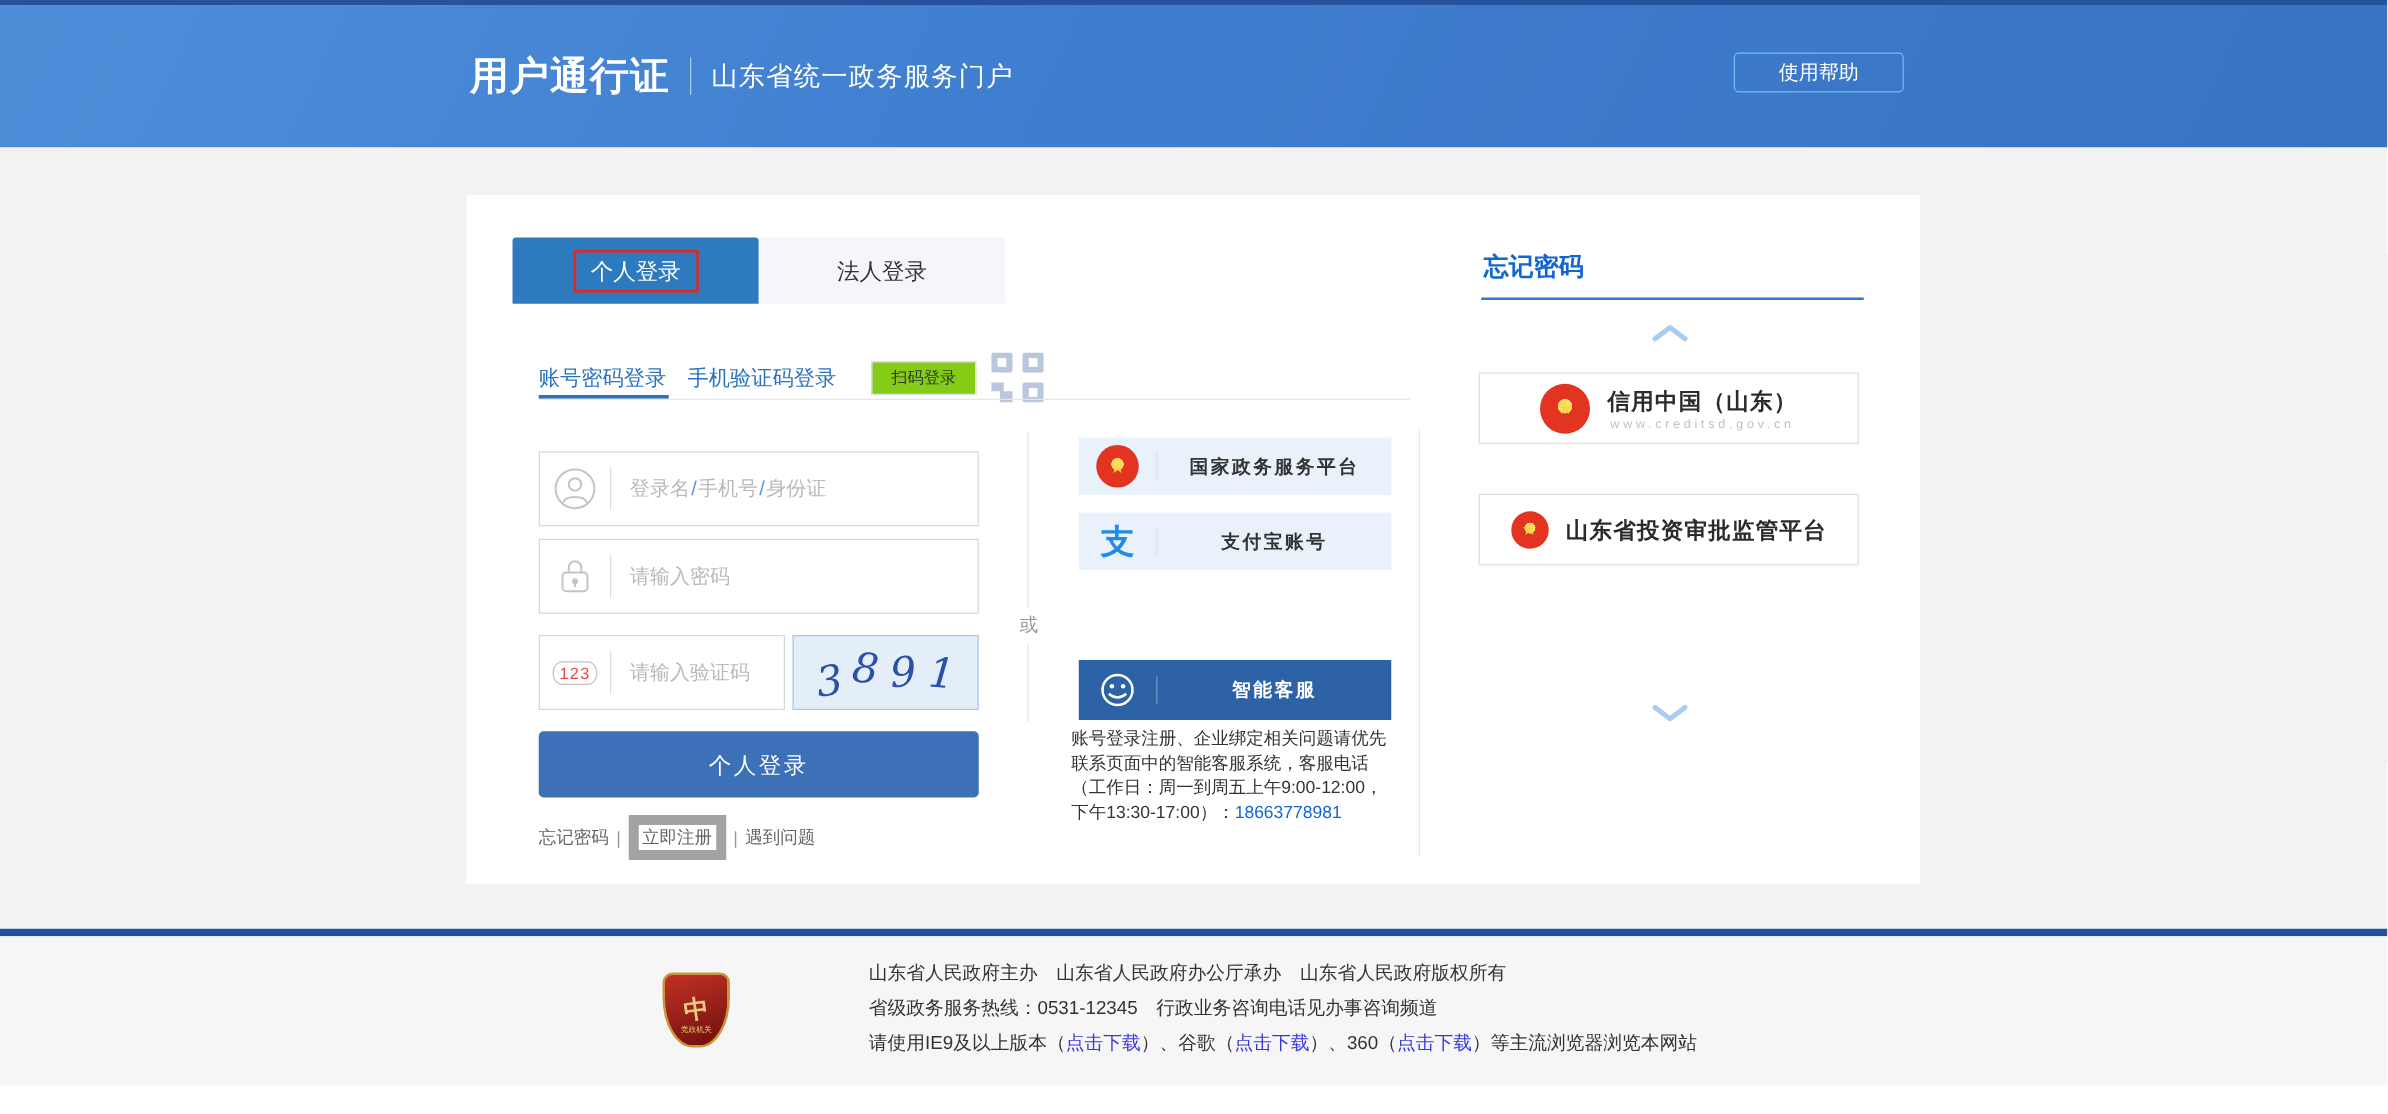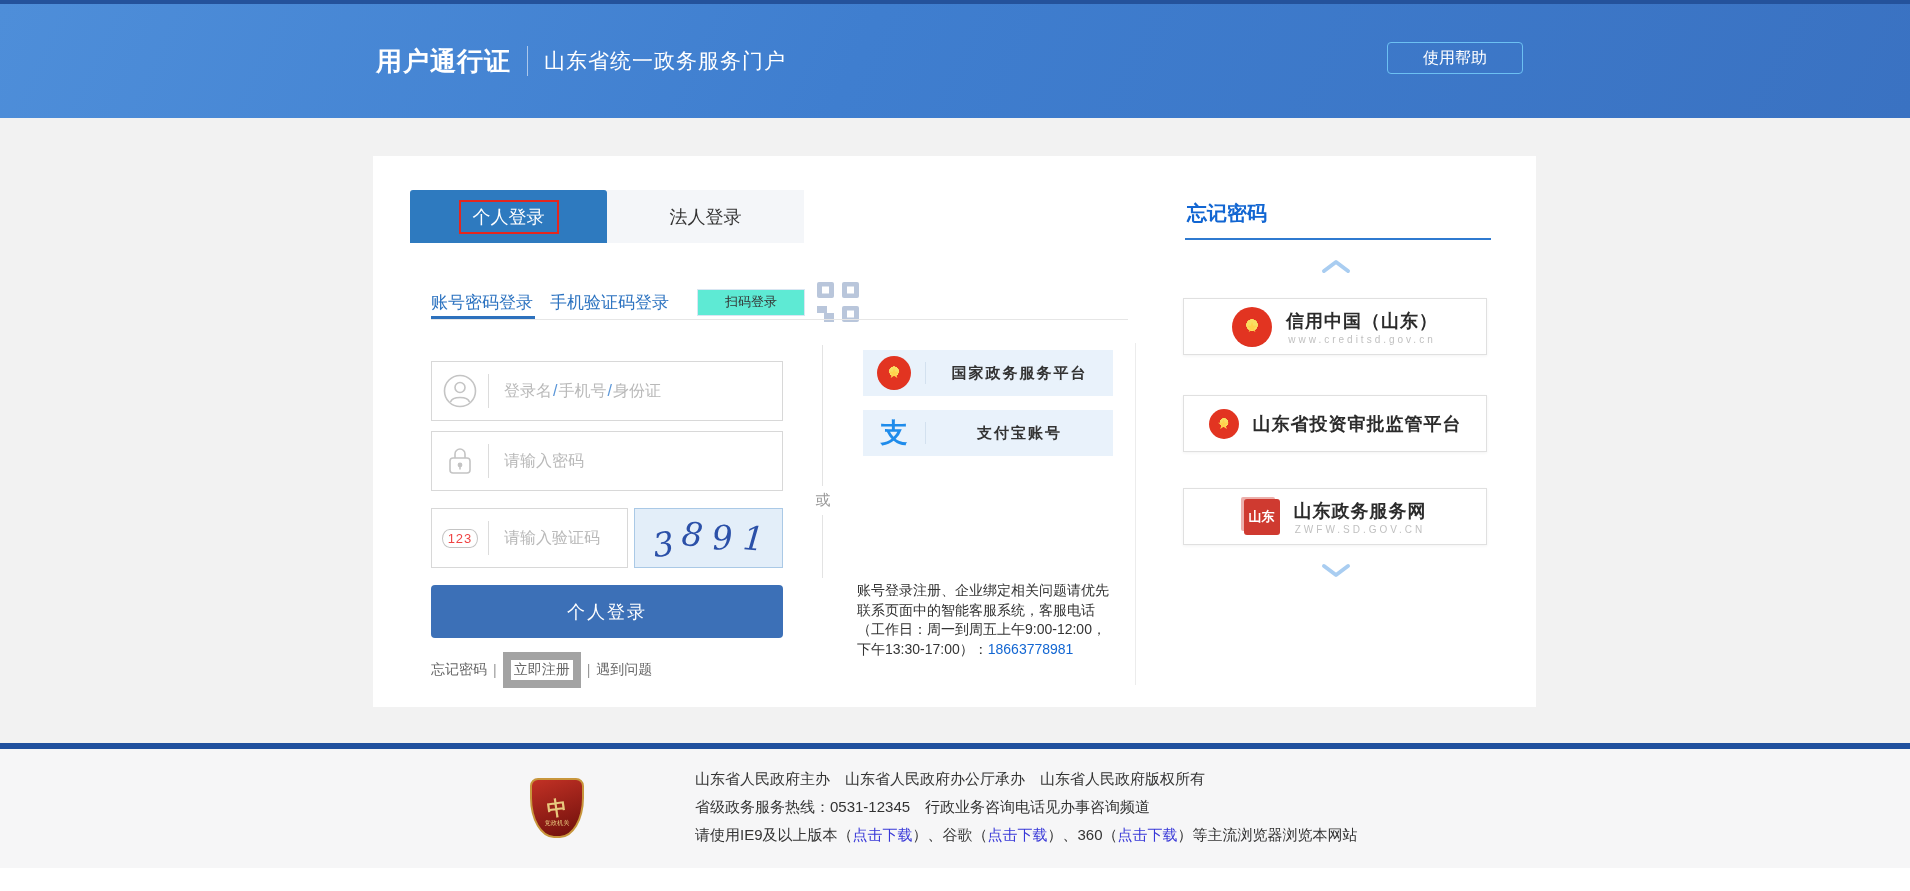--- a/index.html
+++ b/index.html
@@ -5,21 +5,21 @@
   * { margin:0; padding:0; box-sizing:border-box; }
   html,body { background:#fff; }
   body { font-family:"Liberation Sans","DejaVu Sans",sans-serif; }
   #page { position:relative; width:1910px; height:891px; background:#fff; overflow:hidden; }
 
   
   .top-strip { position:absolute; left:0; top:0; width:100%; height:4px; background:#24529b; }
   .header { position:absolute; left:0; top:4px; width:100%; height:114px;
             background:linear-gradient(115deg,#4e8ed9 0%,#3f7ecf 45%,#3a72c2 100%); }
   .brand { position:absolute; left:376px; top:0; height:114px; display:flex; align-items:center; gap:16px; color:#fff; }
-  .brand-title { font-size:26px; font-weight:bold; letter-spacing:1px; }
+  .brand-title { font-size:31px; font-weight:bold; letter-spacing:1px; }
   .brand-sep { width:1px; height:30px; background:rgba(255,255,255,.55); }
   .brand-sub { font-size:21px; font-weight:normal; letter-spacing:1px; }
   .help-btn { position:absolute; left:1387px; top:38px; width:136px; height:32px;
               border:1px solid #6cc0f2; border-radius:4px; color:#fff; font-size:16px;
               display:flex; align-items:center; justify-content:center; cursor:pointer; background:transparent; }
 
   
   .main-bg { position:absolute; left:0; top:118px; width:100%; height:625px; background:#f2f2f2; }
   .card { position:absolute; left:373px; top:38px; width:1163px; height:551px; background:#fff; }
 
@@ -29,21 +29,21 @@
   .tab-personal { left:37px; width:197px; background:#2e7abf; color:#fff; border-radius:3px 3px 0 0; }
   .tab-legal { left:234px; width:197px; background:#f4f6f9; color:#333; }
   .anno-box { border:2px solid #e4261e; padding:3px 12px; }
 
   
   .method-row { position:absolute; left:58px; top:126px; display:flex; align-items:center; }
   .method { font-size:17px; color:#2b72c0; cursor:pointer; }
   .method + .method { margin-left:17px; }
   .method-underline { position:absolute; left:58px; top:160px; width:104px; height:3px; background:#2d71bd; }
   .method-sepline { position:absolute; left:58px; top:163px; width:697px; height:1px; background:#e6e6e6; }
-  .scan-box { margin-left:28px; width:108px; height:27px; background:#5eead4; border:1px solid #d9e6f2;
+  .scan-box { margin-left:28px; width:84px; height:27px; background:#84cc16; border:1px solid #d9e6f2;
               font-size:13px; color:#333; display:flex; align-items:center; justify-content:center; cursor:pointer; }
   .qr-icon { margin-left:12px; cursor:pointer; display:flex; }
 
   
   .field { position:absolute; left:58px; width:352px; height:60px; border:1px solid #d8d8d8; background:#fff;
            display:flex; align-items:center; cursor:text; }
   .field-user { top:205px; } .field-pass { top:275px; } .field-captcha { top:352px; width:197px; }
   .icon-box { width:56px; display:flex; align-items:center; justify-content:center; flex:0 0 56px; }
   .vsep { width:1px; height:34px; background:#dcdcdc; }
   .ph { margin-left:15px; color:#b9b9b9; font-size:16px; white-space:nowrap; }
@@ -228,20 +228,32 @@
         <span class="tp-sep"></span>
         <span class="tp-label">国家政务服务平台</span>
       </div>
       <div class="tp-btn tp-2">
         <span class="tp-icon">
             <span class="alipay-glyph">支</span>
           </span>
         <span class="tp-sep"></span>
         <span class="tp-label">支付宝账号</span>
       </div>
+      <div class="tp-btn tp-4">
+        <span class="tp-icon">
+          <svg width="32" height="32" viewBox="0 0 32 32" xmlns="http://www.w3.org/2000/svg">
+            <circle cx="16" cy="16" r="12" fill="none" stroke="#fff" stroke-width="2"></circle>
+            <circle cx="11.5" cy="13" r="1.8" fill="#fff"></circle>
+              <circle cx="20.5" cy="13" r="1.8" fill="#fff"></circle>
+            <path d="M9 19 q7 6 14 0" fill="none" stroke="#fff" stroke-width="2"></path>
+          </svg>
+        </span>
+        <span class="tp-sep"></span>
+        <span class="tp-label">智能客服</span>
+      </div>
 
       <p class="help-text"><span>账号登录注册、企业绑定相关问题请优先联系页面中的智能客服系统，客服电话（工作日：周一到周五上午9:00-12:00，下午13:30-17:00）：</span><span class="help-phone">18663778981</span></p>
 
       <div class="partners-title">忘记密码</div>
       <div class="partners-underline"></div>
       <span class="chev chev-up">
         <svg width="30" height="15" viewBox="0 0 30 15" xmlns="http://www.w3.org/2000/svg">
           <path d="M3 12 L15 3 L27 12" fill="none" stroke="#a9cdf1" stroke-width="4" stroke-linecap="round" stroke-linejoin="round"></path>
         </svg>
       </span>
@@ -252,29 +264,20 @@
           <span class="pc-name">信用中国（山东）</span>
           <span class="pc-url">www.creditsd.gov.cn</span>
         </span>
       </div>
       <div class="partner-card pc-2">
         <span class="emblem" style="width:30px;height:30px;"></span>
         <span class="pc-text">
           <span class="pc-name">山东省投资审批监管平台</span>
         </span>
       </div>
-      <div class="partner-card pc-3">
-        <span class="seal">
-            <span>山东</span>
-          </span>
-        <span class="pc-text">
-          <span class="pc-name">山东政务服务网</span>
-          <span class="pc-url">ZWFW.SD.GOV.CN</span>
-        </span>
-      </div>
 
       <span class="chev chev-down">
         <svg width="30" height="15" viewBox="0 0 30 15" xmlns="http://www.w3.org/2000/svg">
           <path d="M3 3 L15 12 L27 3" fill="none" stroke="#a9cdf1" stroke-width="4" stroke-linecap="round" stroke-linejoin="round"></path>
         </svg>
       </span>
 
     </div>
   </div>
 

